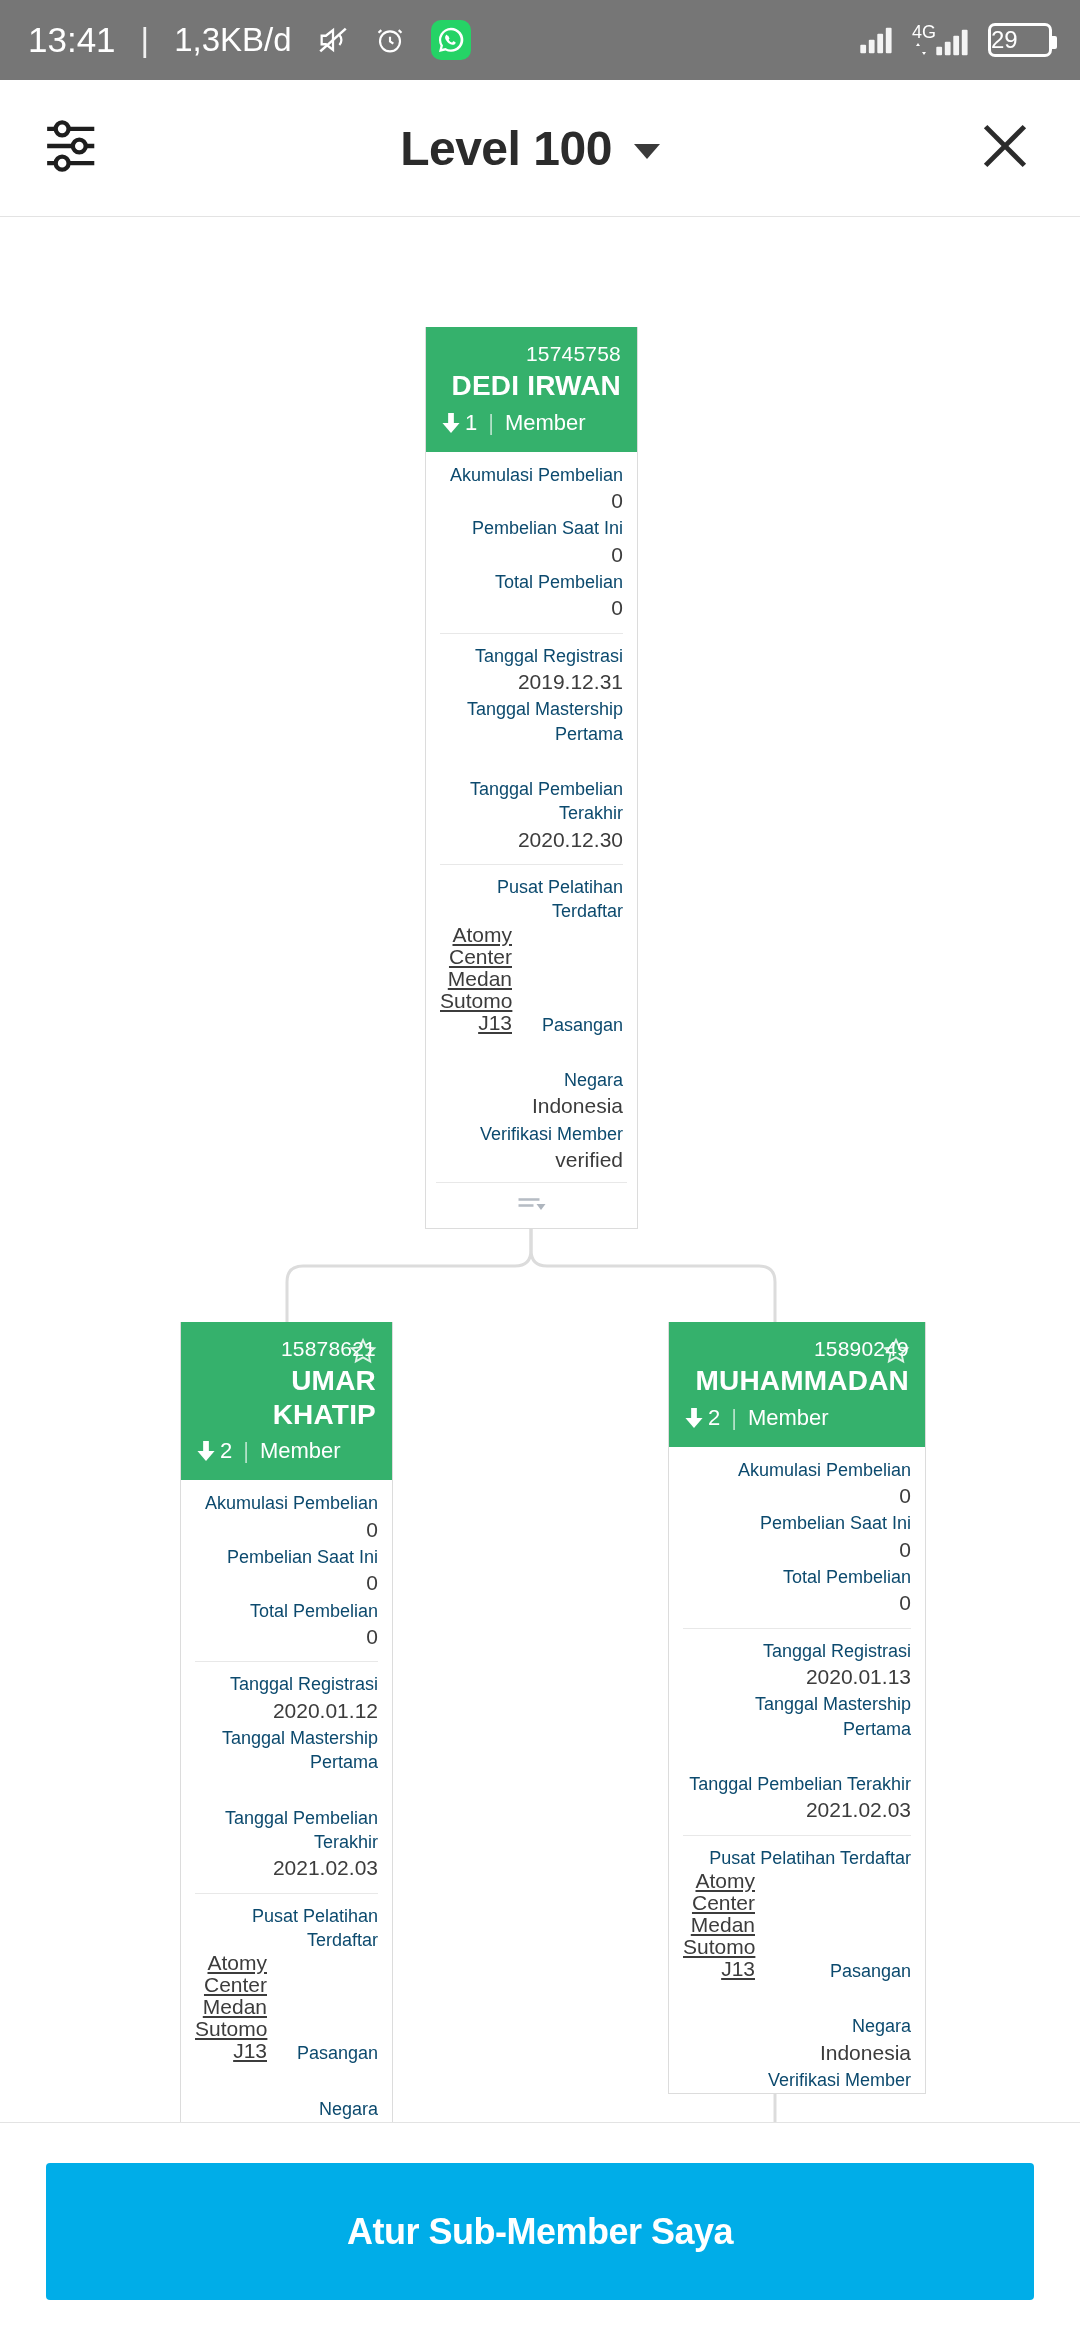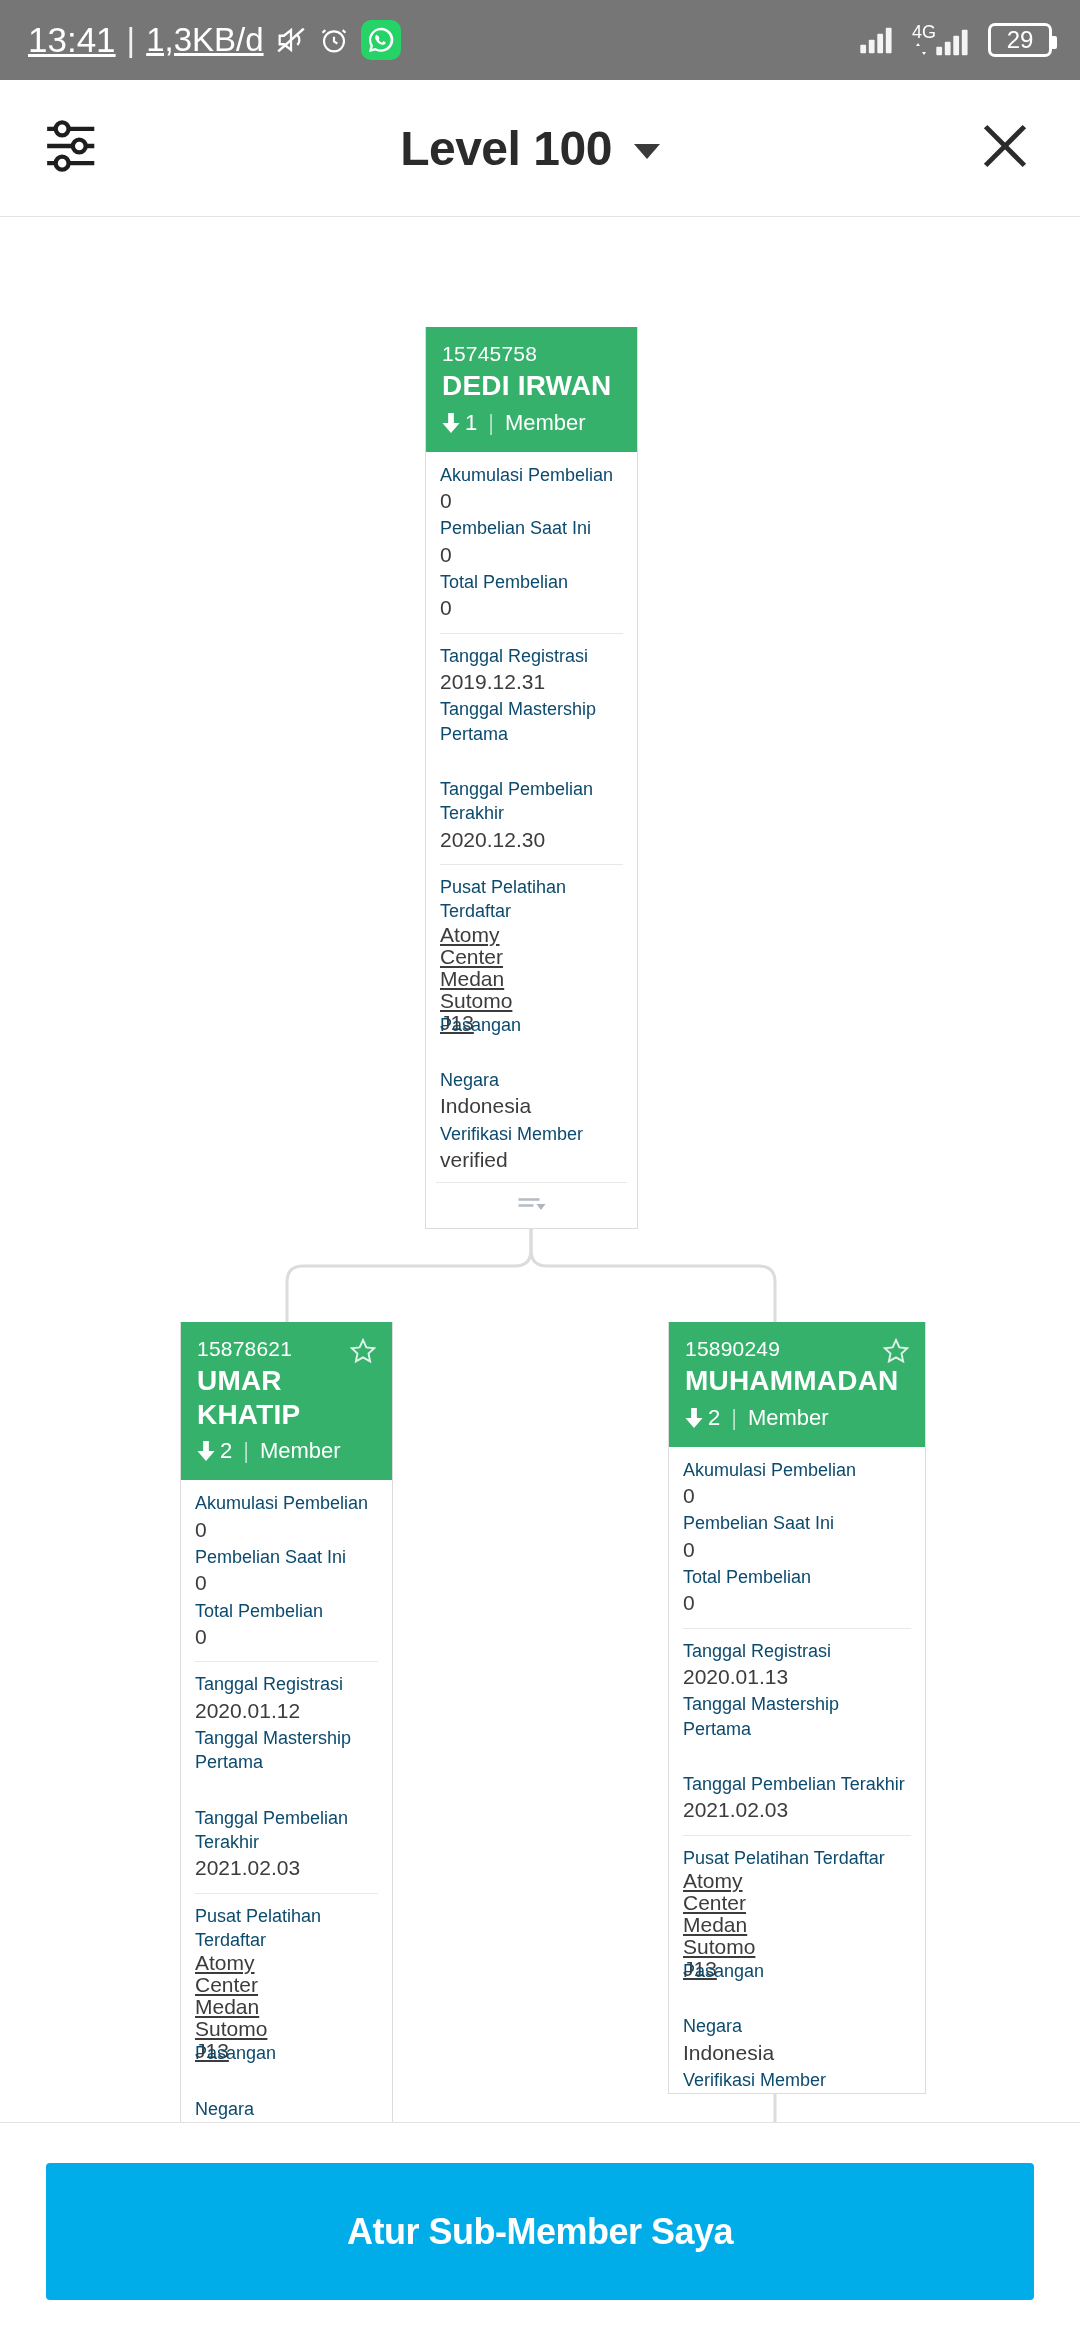--- a/index.html
+++ b/index.html
@@ -11,33 +11,33 @@
     position:relative;
   }
 
   
   .statusbar{
     position:absolute; top:0; left:0; width:1080px; height:80px;
     background:#767676; color:#ffffff;
     display:flex; align-items:center; justify-content:space-between;
     padding:0 28px;
   }
-  .sb-left{ display:flex; align-items:center; gap:0px;text-decoration:underline; }
+  .sb-left{ display:flex; align-items:center; gap:14px; }
   .sb-time{ font-size:35px; letter-spacing:0px; font-family:"Liberation Sans", sans-serif; }
   .sb-sep{ font-size:33px; margin:0 11px; opacity:.9; }
   .sb-rate{ font-size:33px; margin-right:4px; }
   .sb-ic{ width:40px; height:40px; display:inline-flex; align-items:center; justify-content:center; margin-left:3px; }
   .sb-right{ display:flex; align-items:center; gap:12px; }
   .wa{
     width:40px;height:40px;border-radius:10px;background:#25D366;
     display:inline-flex;align-items:center;justify-content:center;margin-left:7px;
   }
   .bat{
     width:64px;height:34px;border:3px solid #ffffff;border-radius:7px;
-    display:inline-flex;align-items:center;justify-content:center;
+    display:inline-flex;align-items:center;
     font-size:24px;position:relative;
   }
   .bat:after{
     content:"";position:absolute;right:-8px;top:10px;width:5px;height:13px;
     background:#ffffff;border-radius:0 2px 2px 0;
   }
   .g4{ font-size:18px; line-height:18px; margin-right:-4px; }
 
   
   .header{
@@ -63,20 +63,21 @@
     background:#ffffff; overflow:hidden;
   }
   .connectors{ position:absolute; top:0; left:0; width:1080px; height:1905px; }
 
   
   .card{
     position:absolute;
     background:#ffffff;
     border:1px solid #dcdcdc;
     border-top:none;
+    text-align:right;
   }
   .card-head{
     background:#35B16C;
     color:#ffffff;
     padding:14px 16px 16px 16px;
     position:relative;
   }
   .card-id{ font-size:21px; font-weight:400; letter-spacing:.2px; line-height:1.25; }
   .card-name{ font-size:28px; font-weight:bold; letter-spacing:.2px; line-height:1.2; margin-top:2px; }
   .card-meta{ font-size:22px; margin-top:7px; display:flex; align-items:center; gap:0; }

